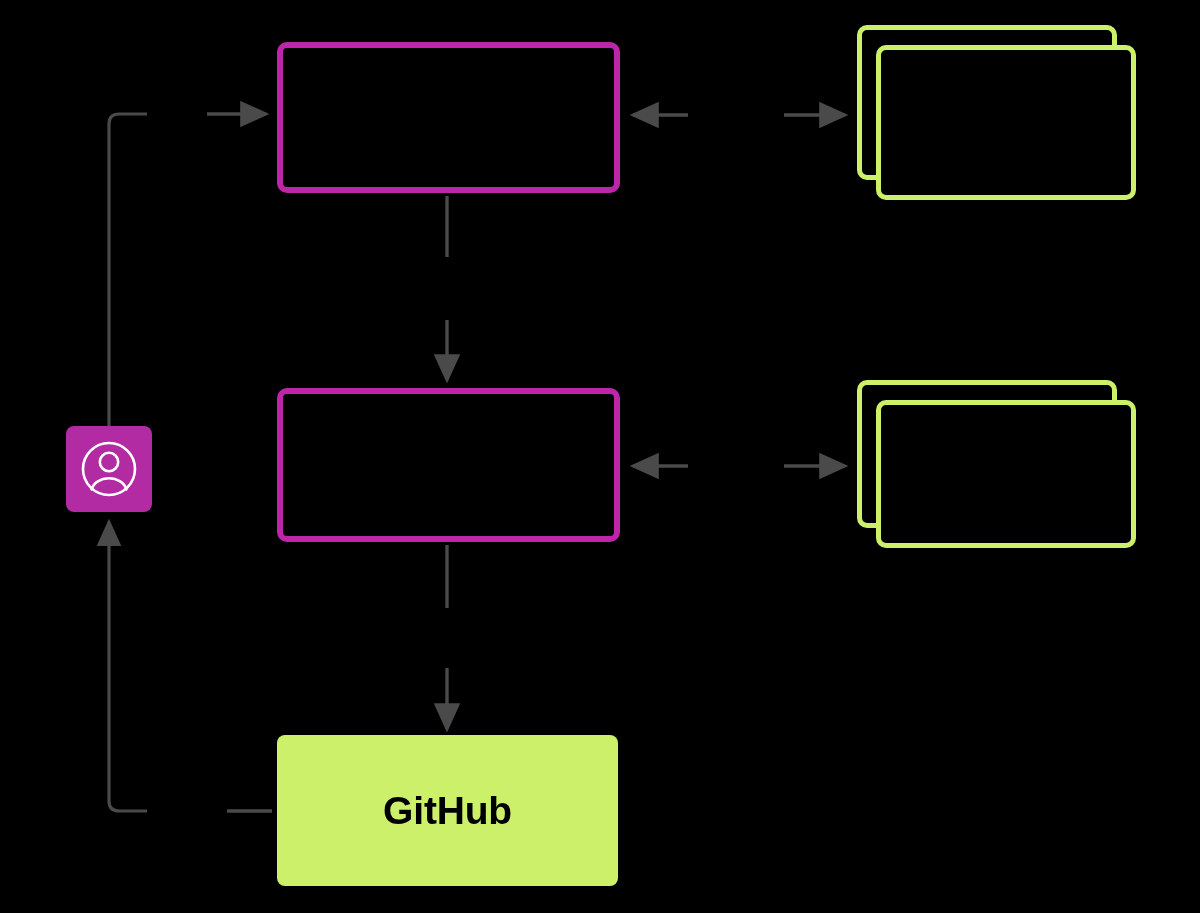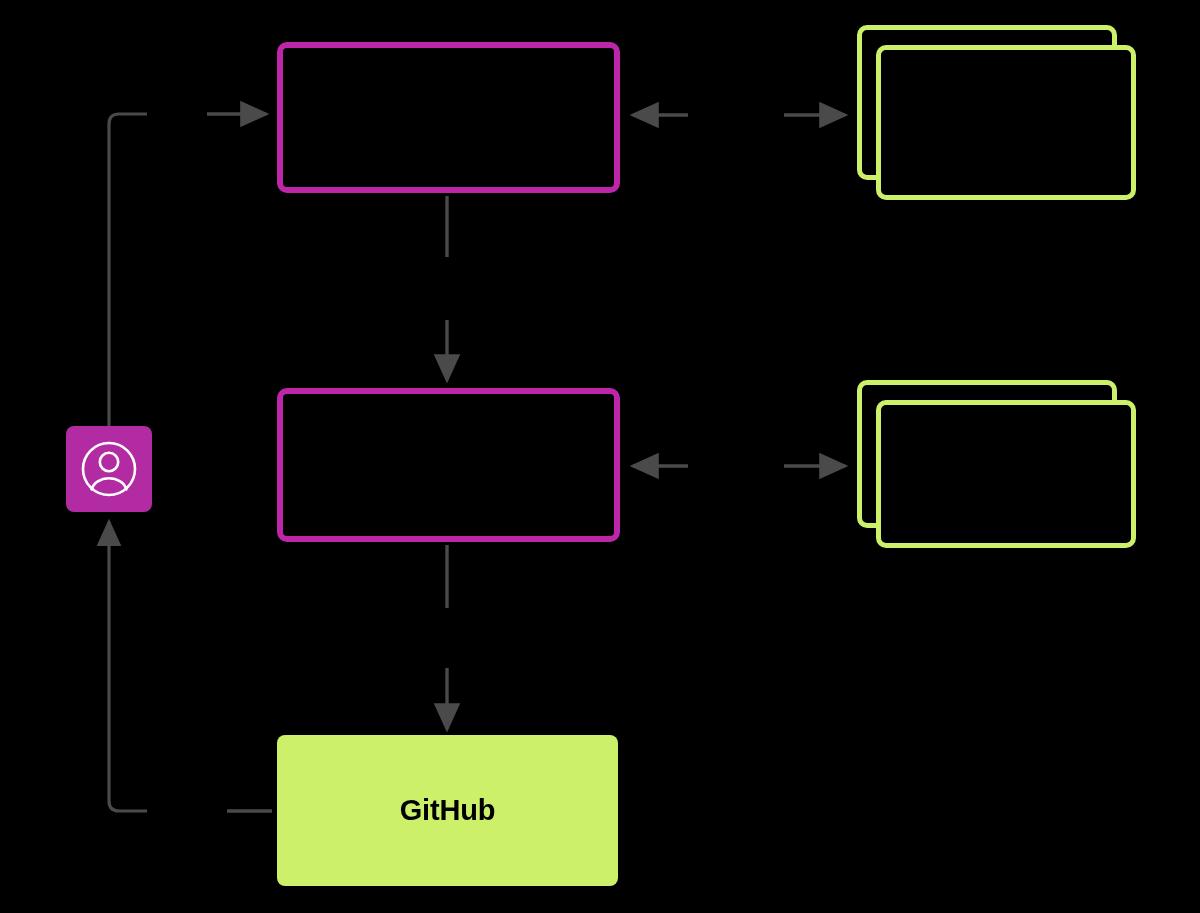--- a/index.html
+++ b/index.html
@@ -33,21 +33,21 @@
     border: 6px solid var(--magenta);
     border-radius: 10px;
     background: #000000;
   }
   .node-solid-green {
     background: var(--green);
     border-radius: 8px;
     color: #000000;
   }
   .node-label {
-    font-size: 29px;
+    font-size: 39px;
     font-weight: bold;
     letter-spacing: -0.2px;
     line-height: 1;
     color: #000000;
     white-space: pre-wrap;
   }
   .node-label-light {
     color: #ffffff;
   }
   .stack-wrap {

